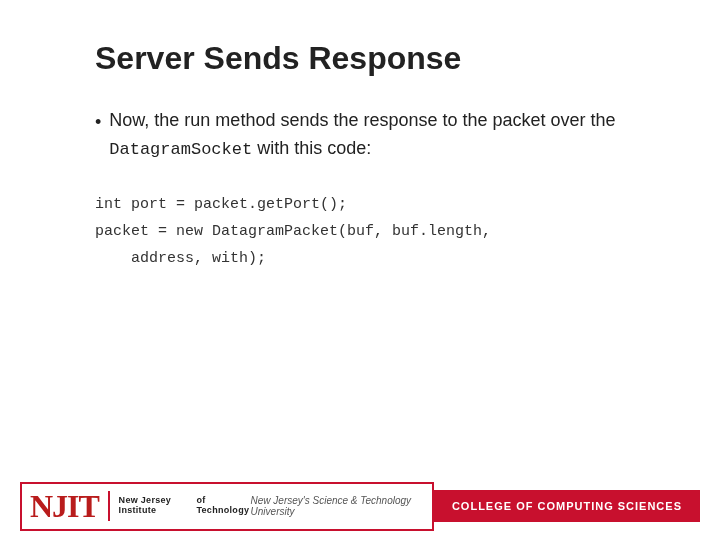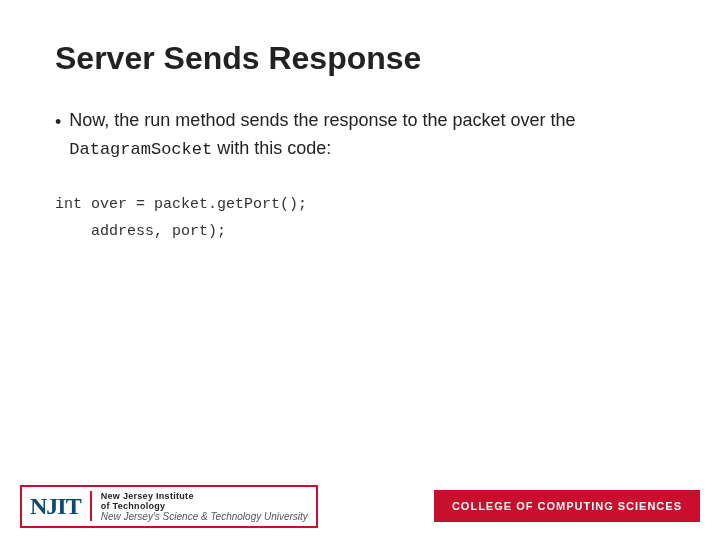--- a/index.html
+++ b/index.html
@@ -22,20 +22,21 @@
       height: 540px;
       background: #ffffff;
       position: relative;
       display: flex;
       flex-direction: column;
     }
 
     .content-area {
       flex: 1;
       padding: 40px 55px 20px 55px;
+      margin-left: 40px;
     }
 
     .slide-title {
       font-size: 32px;
       font-weight: bold;
       color: #222222;
       margin-bottom: 30px;
       font-family: Arial, Helvetica, sans-serif;
     }
 
@@ -120,37 +121,37 @@
 
     .logo-box {
       display: flex;
       align-items: center;
       border: 2px solid #c8102e;
       padding: 4px 8px;
       gap: 5px;
     }
 
     .logo-letters {
-      font-size: 24px;
+      font-size: 32px;
       font-weight: 900;
-      color: #0c4a6e;
+      color: #b91c1c;
       font-family: 'Times New Roman', Times, serif;
       letter-spacing: -1px;
     }
 
     .logo-divider {
       width: 2px;
       height: 30px;
       background: #c8102e;
       margin: 0 4px;
     }
 
     .logo-text-block {
       display: flex;
-      flex-direction: column;
+      flex-direction: row;
     }
 
     .logo-university {
       font-size: 9px;
       font-weight: bold;
       color: #222222;
       letter-spacing: 0.3px;
     }
 
     .logo-tagline-small {
@@ -170,22 +171,23 @@
     <div class="bullet-section">
       <div class="bullet-item">
         <span class="bullet-dot">•</span>
         <span class="bullet-text">
           <span>Now, the run method sends the response to the packet over the </span><span class="inline-code">DatagramSocket</span><span> with this code:</span>
         </span>
       </div>
     </div>
 
     <div class="code-block">
-      <span class="code-line">int over = packet.getPort();</span>
-      <span class="code-line">    address, port);</span>
+      <span class="code-line">int port = packet.getPort();</span>
+      <span class="code-line">packet = new DatagramPacket(buf, buf.length,</span>
+      <span class="code-line">    address, with);</span>
     </div>
 
   </div>
 
   <div class="footer">
     <div class="footer-left">
       <div class="njit-logo-svg">
         <div class="logo-box">
           <span class="logo-letters">NJIT</span>
           <div class="logo-divider"></div>

